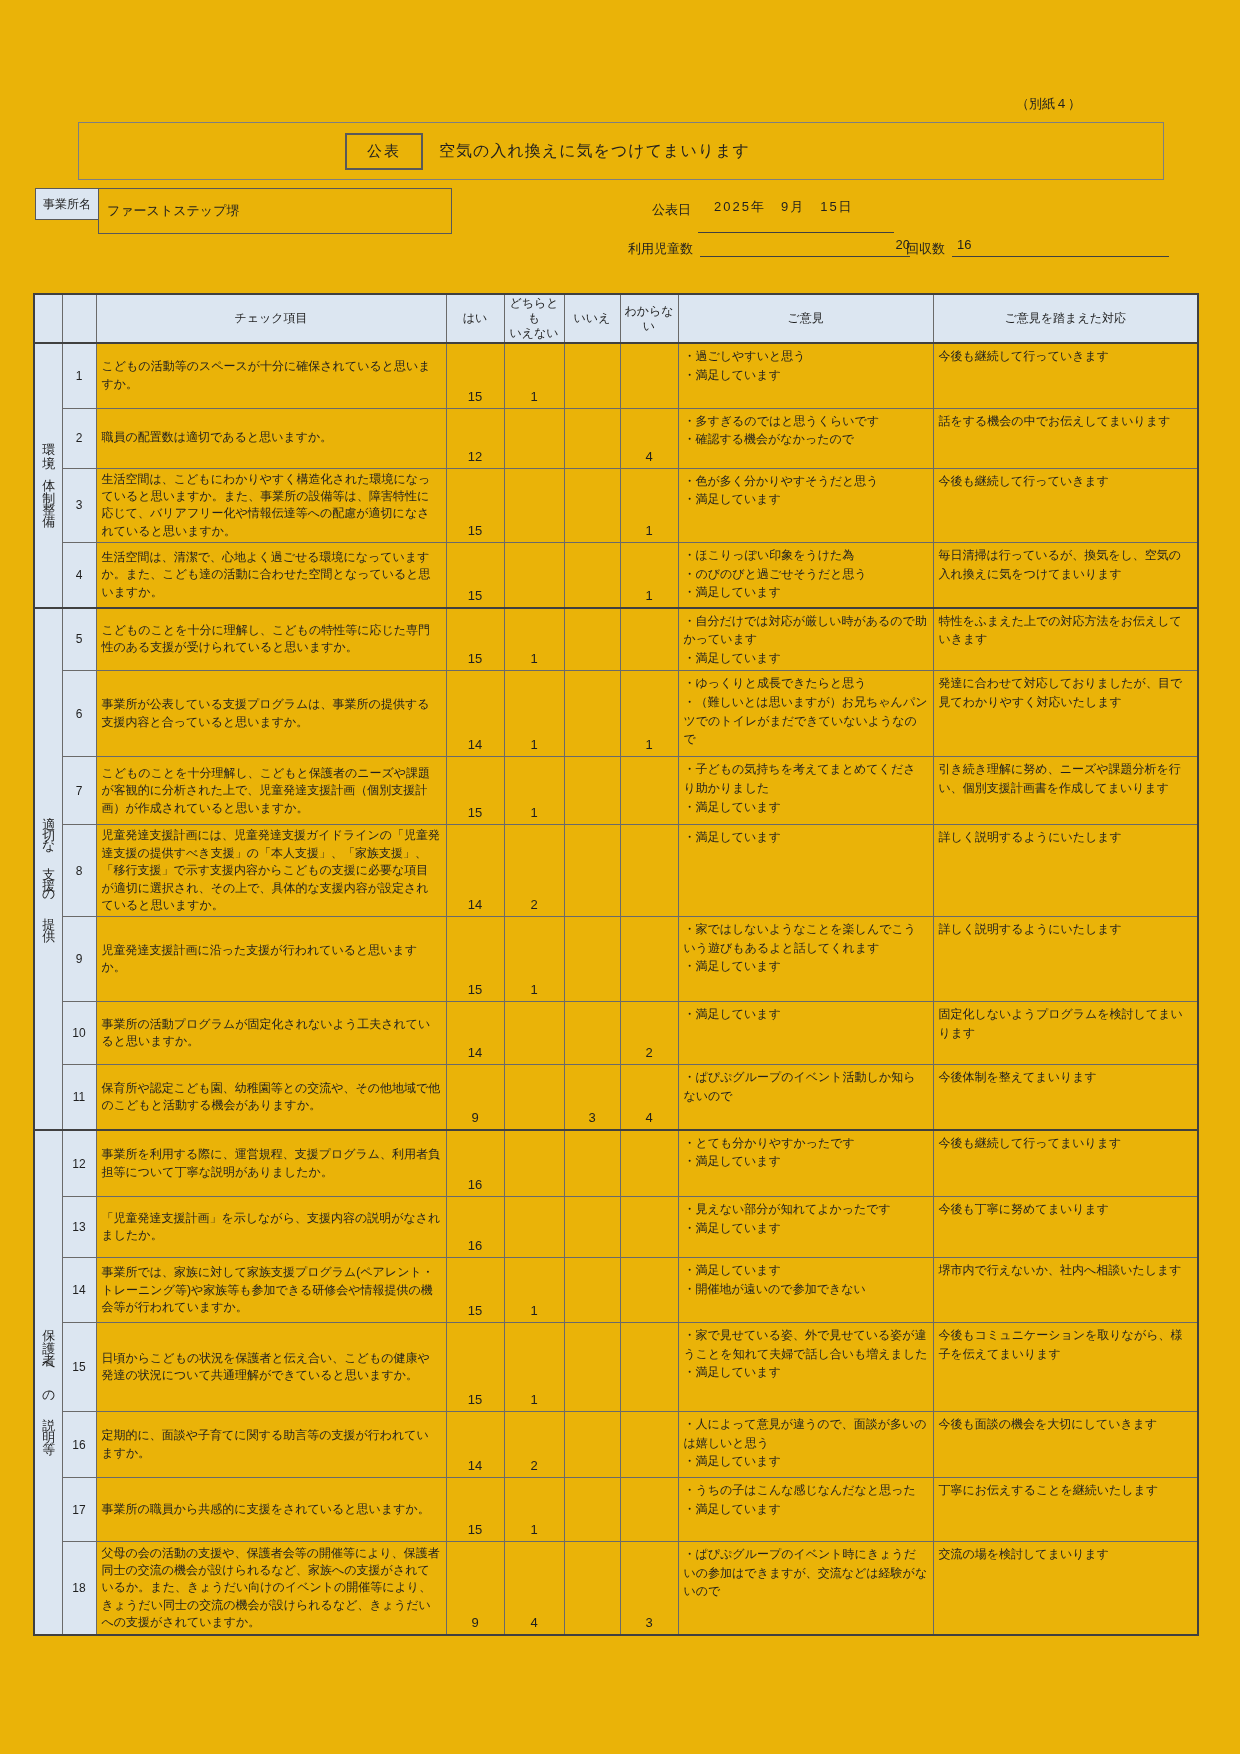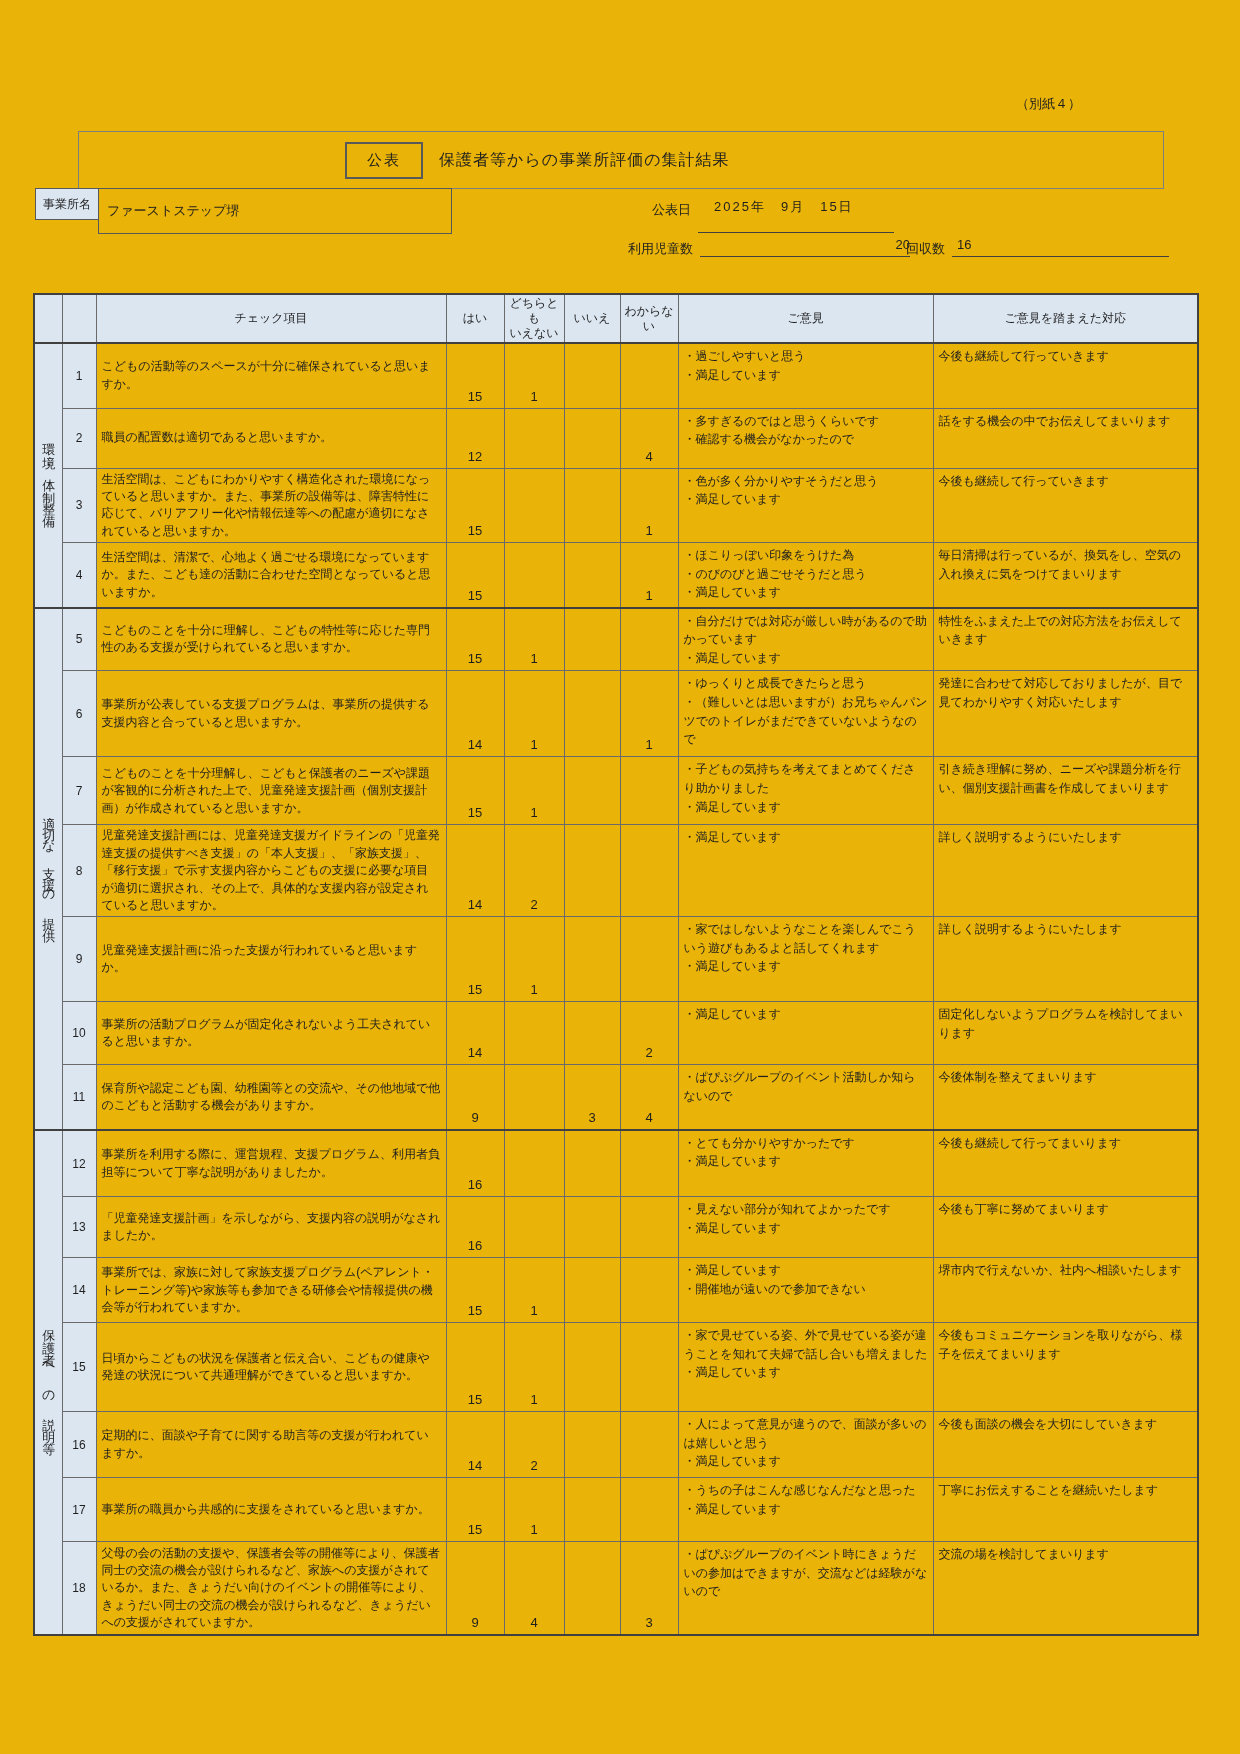--- a/index.html
+++ b/index.html
@@ -2,21 +2,21 @@
 <html lang="ja" style="--header-bg: #dce6f1;"><head>
 <meta charset="utf-8">
 <style>
   html,body { margin:0; padding:0; background:#ffffff; }
   .page {
     position:relative; width:1240px; height:1754px; background:#eab308;
     font-family:"Liberation Sans","DejaVu Sans",sans-serif; color:#1f1f1f;
     overflow:hidden;
   }
   .note { position:absolute; left:1016px; top:95px; font-size:13px; }
-  .title-box { position:absolute; left:78px; top:131px; width:1086px; height:58px; border:1px solid #7f7f7f; box-sizing:border-box; }
+  .title-box { position:absolute; left:78px; top:122px; width:1086px; height:58px; border:1px solid #7f7f7f; box-sizing:border-box; }
   .pub-badge {
     position:absolute; left:266px; top:10px; width:78px; height:37px;
     border:2px solid #595959; box-sizing:border-box;
     display:flex; align-items:center; justify-content:center; font-size:15px; letter-spacing:2px;
   }
   .title-text { position:absolute; left:360px; top:0; height:100%; display:flex; align-items:center; font-size:16px; letter-spacing:1px; }
   .office-label {
     position:absolute; left:35px; top:188px; width:64px; height:32px;
     background:var(--header-bg,#dce6f1); border:1px solid #595959; box-sizing:border-box;
     display:flex; align-items:center; justify-content:center; font-size:12px;
@@ -59,21 +59,21 @@
 </style>
 </head>
 <body>
 
 <div class="page">
 
   <div class="note">（別紙４）</div>
 
   <div class="title-box">
     <div class="pub-badge">公表</div>
-    <div class="title-text">保護者等からの事業所評価の集計結果</div>
+    <div class="title-text">空気の入れ換えに気をつけてまいります</div>
   </div>
 
   <div class="office-label">事業所名</div>
   <div class="office-value">ファーストステップ堺</div>
 
   <div class="pubdate-label">公表日</div>
   <div class="pubdate-value">2025年　9月　15日</div>
 
   <div class="stat-label-1">利用児童数</div>
   <div class="stat-value-1">20</div>

